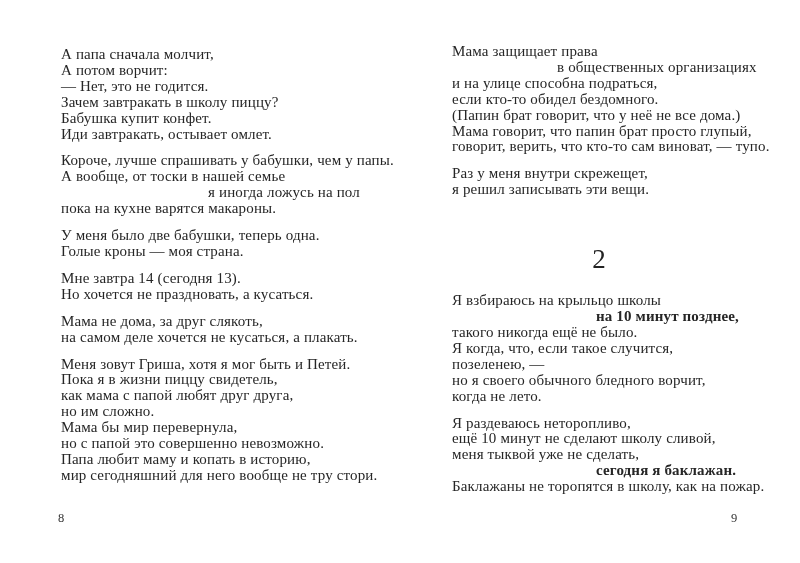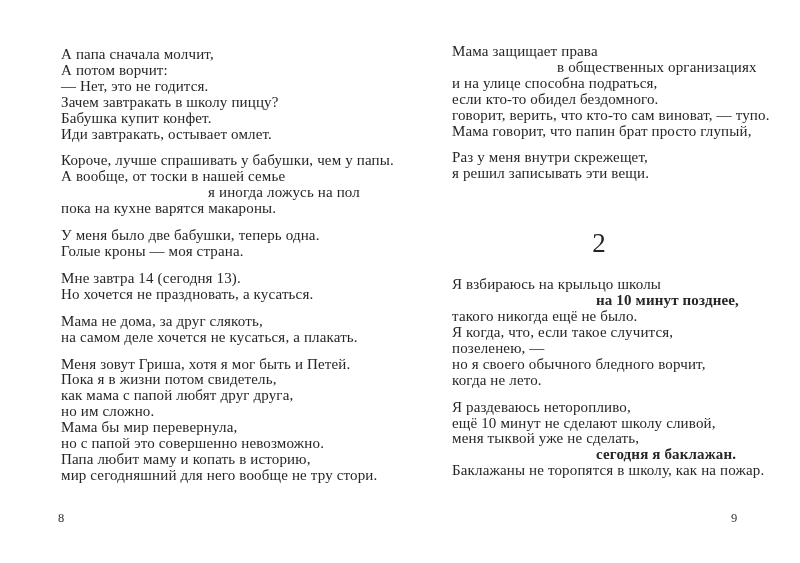--- a/index.html
+++ b/index.html
@@ -83,40 +83,41 @@
       <div class="line">Но хочется не праздновать, а кусаться.</div>
     </div>
 
     <div class="stanza">
       <div class="line">Мама не дома, за друг слякоть,</div>
       <div class="line">на самом деле хочется не кусаться, а плакать.</div>
     </div>
 
     <div class="stanza">
       <div class="line">Меня зовут Гриша, хотя я мог быть и Петей.</div>
-      <div class="line">Пока я в жизни потом свидетель,</div>
+      <div class="line">Пока я в жизни пиццу свидетель,</div>
       <div class="line">как мама с папой любят друг друга,</div>
       <div class="line">но им сложно.</div>
       <div class="line">Мама бы мир перевернула,</div>
       <div class="line">но с папой это совершенно невозможно.</div>
       <div class="line">Папа любит маму и копать в историю,</div>
       <div class="line">мир сегодняшний для него вообще не тру стори.</div>
     </div>
 
   </div>
 
   <div class="col col-right">
 
     <div class="stanza">
       <div class="line">Мама защищает права</div>
       <div class="line ind-r1">в общественных организациях</div>
       <div class="line">и на улице способна подраться,</div>
       <div class="line">если кто-то обидел бездомного.</div>
+      <div class="line">(Папин брат говорит, что у неё не все дома.)</div>
+      <div class="line">Мама говорит, что папин брат просто глупый,</div>
       <div class="line">говорит, верить, что кто-то сам виноват, — тупо.</div>
-      <div class="line">Мама говорит, что папин брат просто глупый,</div>
     </div>
 
     <div class="stanza">
       <div class="line">Раз у меня внутри скрежещет,</div>
       <div class="line">я решил записывать эти вещи.</div>
     </div>
 
     <div class="section-number">2</div>
 
     <div class="stanza">

